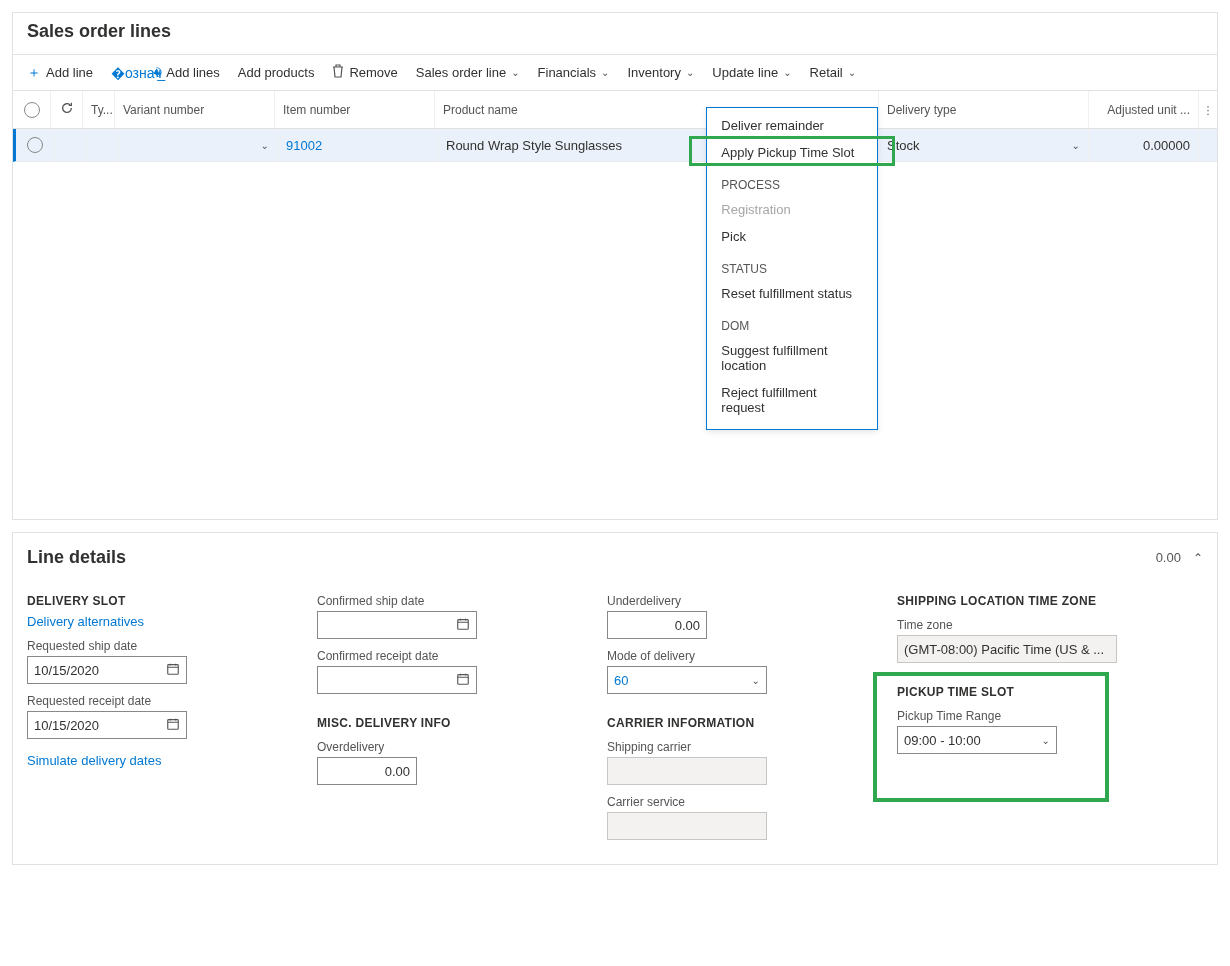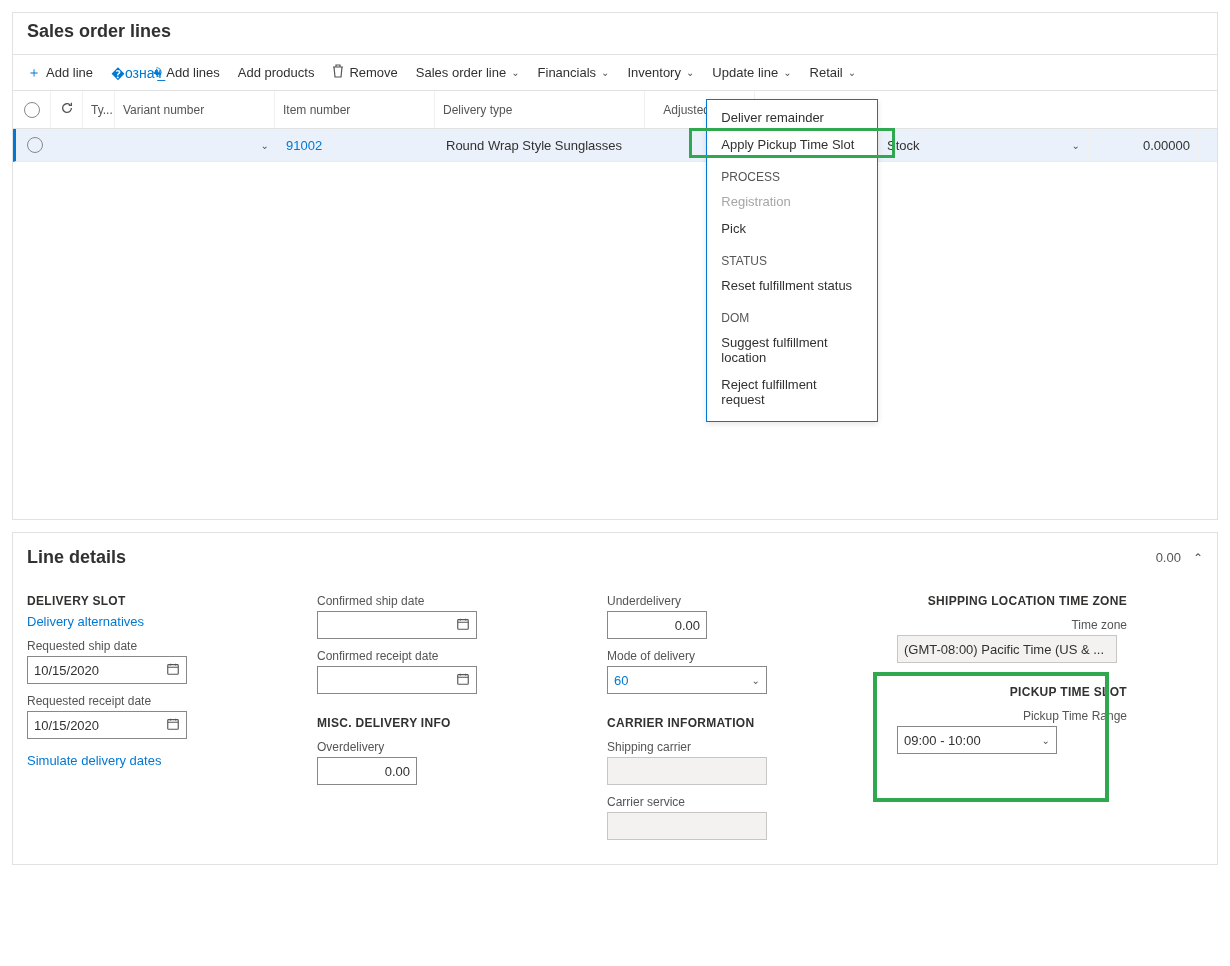--- a/index.html
+++ b/index.html
@@ -33,21 +33,21 @@
   .link { color:#0078d4; cursor:pointer; }
   .chev-down { font-size:10px; color:#555; }
   .grid-row .cell.variant { justify-content:flex-end; }
   .grid-row .cell.deltype .chev-down { margin-left:auto; }
   .grid-row-leftbar { border-left:3px solid #0078d4; }
   .grid-body { min-height: 390px; }
 
   
   .dropdown {
     position: absolute;
-    top: 36px;
+    top: 44px;
     width: 172px;
     background: #fff;
     border: 1px solid #0078d4;
     box-shadow: 0 2px 6px rgba(0,0,0,.1);
     padding: 4px 0 8px;
     z-index: 10;
   }
   .dropdown .mitem { padding: 6px 14px; font-size: 13px; cursor:pointer; }
   .dropdown .mitem.disabled { color:#a6a6a6; cursor:default; }
   .dropdown .mhead { padding: 12px 14px 4px; font-size: 12px; color:#555; }
@@ -158,20 +158,21 @@
           <span class="circle"></span>
         </div>
       <div class="cell ref">
         <span class="refresh"><svg viewBox="0 0 16 16">
               <path d="M13 8a5 5 0 1 1-1.7-3.7M13 2v3h-3"></path>
             </svg></span>
       </div>
       <div class="cell ty">Ty...</div>
       <div class="cell variant">Variant number</div>
       <div class="cell itemnum">Item number</div>
+      <div class="cell prodname">Product name</div>
       <div class="cell deltype">Delivery type</div>
       <div class="cell adj">Adjusted unit ...</div>
       <div class="cell menu">
           <span class="dots-v">⋮</span>
         </div>
     </div>
     <div class="grid-body">
       <div class="grid-row grid-row-leftbar">
         <div class="cell sel">
             <span class="circle"></span>
@@ -266,21 +267,21 @@
       <div class="field-label">Shipping carrier</div>
       <div class="field-input readonly">
         <span></span>
       </div>
       <div class="field-label">Carrier service</div>
       <div class="field-input readonly">
         <span></span>
       </div>
     </div>
 
-    <div class="col" style="position:relative;text-align:right;">
+    <div class="col" style="position:relative;">
       <div class="sect-head">SHIPPING LOCATION TIME ZONE</div>
       <div class="field-label">Time zone</div>
       <div class="field-input readonly wide">
         <span>(GMT-08:00) Pacific Time (US &amp; ...</span>
       </div>
       <div class="sect-head mt">PICKUP TIME SLOT</div>
       <div class="field-label">Pickup Time Range</div>
       <div class="field-input">
         <span>09:00 - 10:00</span>
         <span class="chev">⌄</span>

